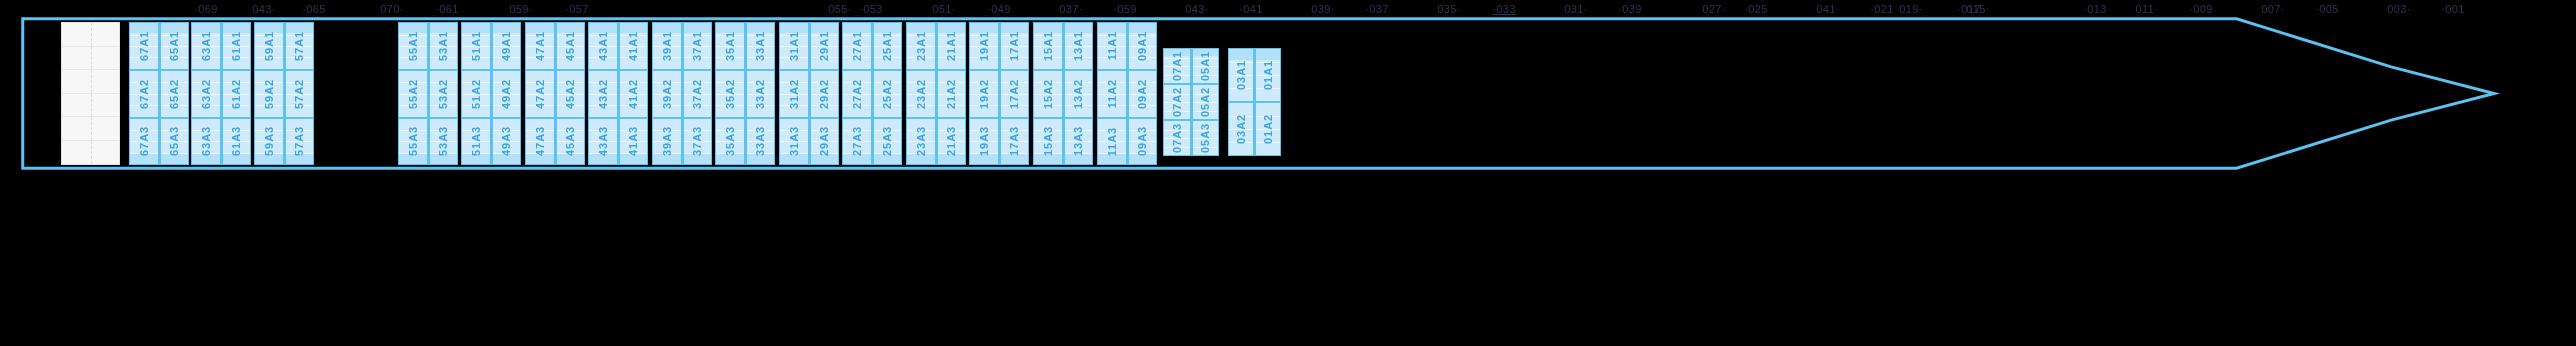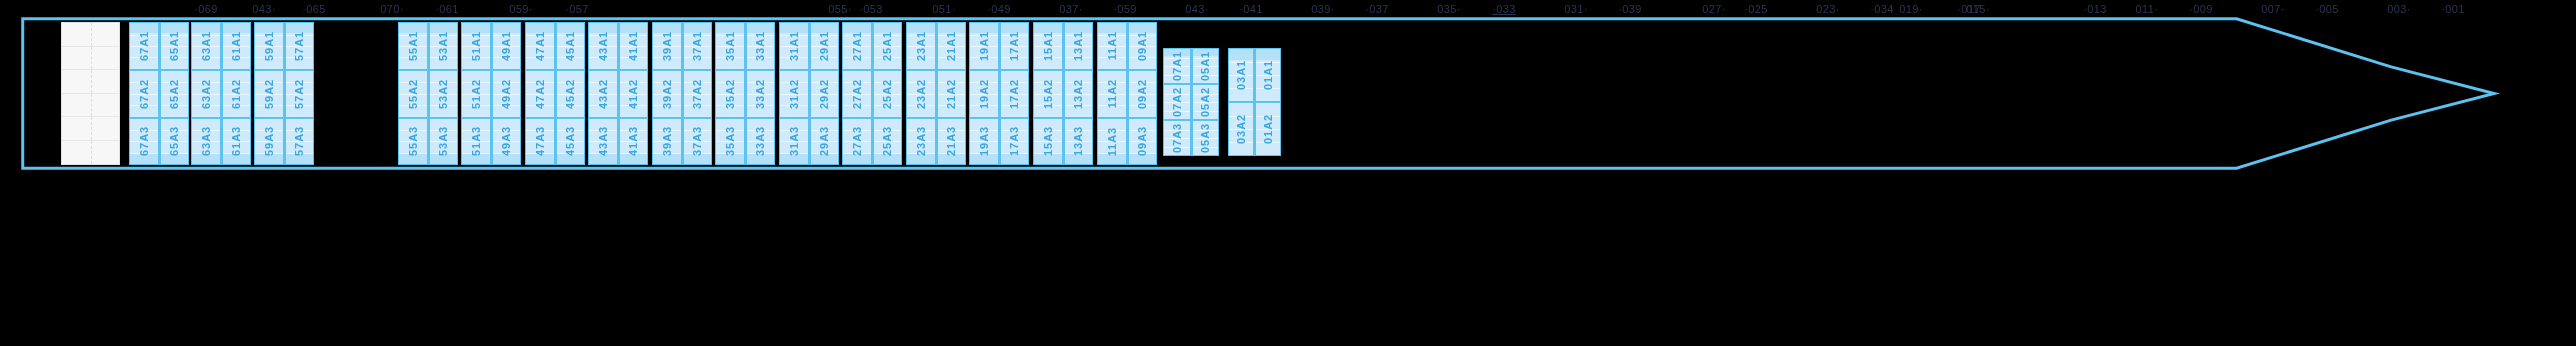--- a/index.html
+++ b/index.html
@@ -110,22 +110,22 @@
       <div class="bay-label" style="left: 1197px;">043·</div>
       <div class="bay-label" style="left: 1251px;">·041</div>
       <div class="bay-label" style="left: 1323px;">039·</div>
       <div class="bay-label" style="left: 1377px;">·037</div>
       <div class="bay-label" style="left: 1449px;">035·</div>
       <div class="bay-label" style="left: 1504px; text-decoration: underline;">·033</div>
       <div class="bay-label" style="left: 1576px;">031·</div>
       <div class="bay-label" style="left: 1630px;">·039</div>
       <div class="bay-label" style="left: 1702px; margin-left: 12px;">027·</div>
       <div class="bay-label" style="left: 1756px;">·025</div>
-      <div class="bay-label" style="left: 1828px;">023·</div>
-      <div class="bay-label" style="left: 1882px;">·034</div>
+      <div class="bay-label" style="left: 1828px;">041·</div>
+      <div class="bay-label" style="left: 1882px;">·021</div>
       <div class="bay-label" style="left: 1911px;">019·</div>
       <div class="bay-label" style="left: 1969px;">·017</div>
       <div class="bay-label" style="left: 1978px;">015·</div>
       <div class="bay-label" style="left: 2095px;">·013</div>
       <div class="bay-label" style="left: 2147px;">011·</div>
       <div class="bay-label" style="left: 2201px;">·009</div>
       <div class="bay-label" style="left: 2273px;">007·</div>
       <div class="bay-label" style="left: 2327px;">·005</div>
       <div class="bay-label" style="left: 2399px;">003·</div>
       <div class="bay-label" style="left: 2453px;">·001</div>

